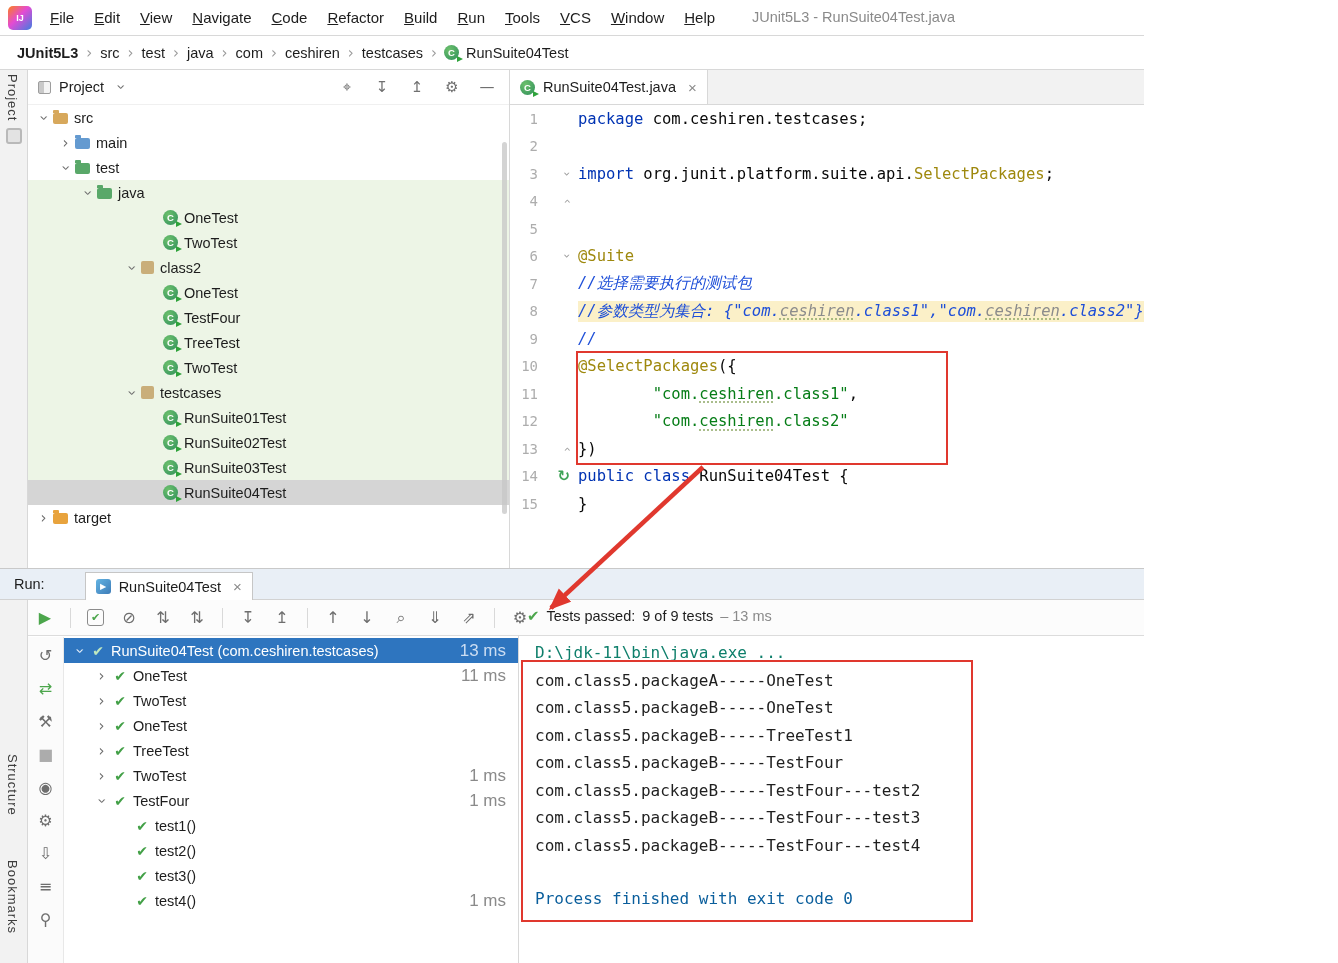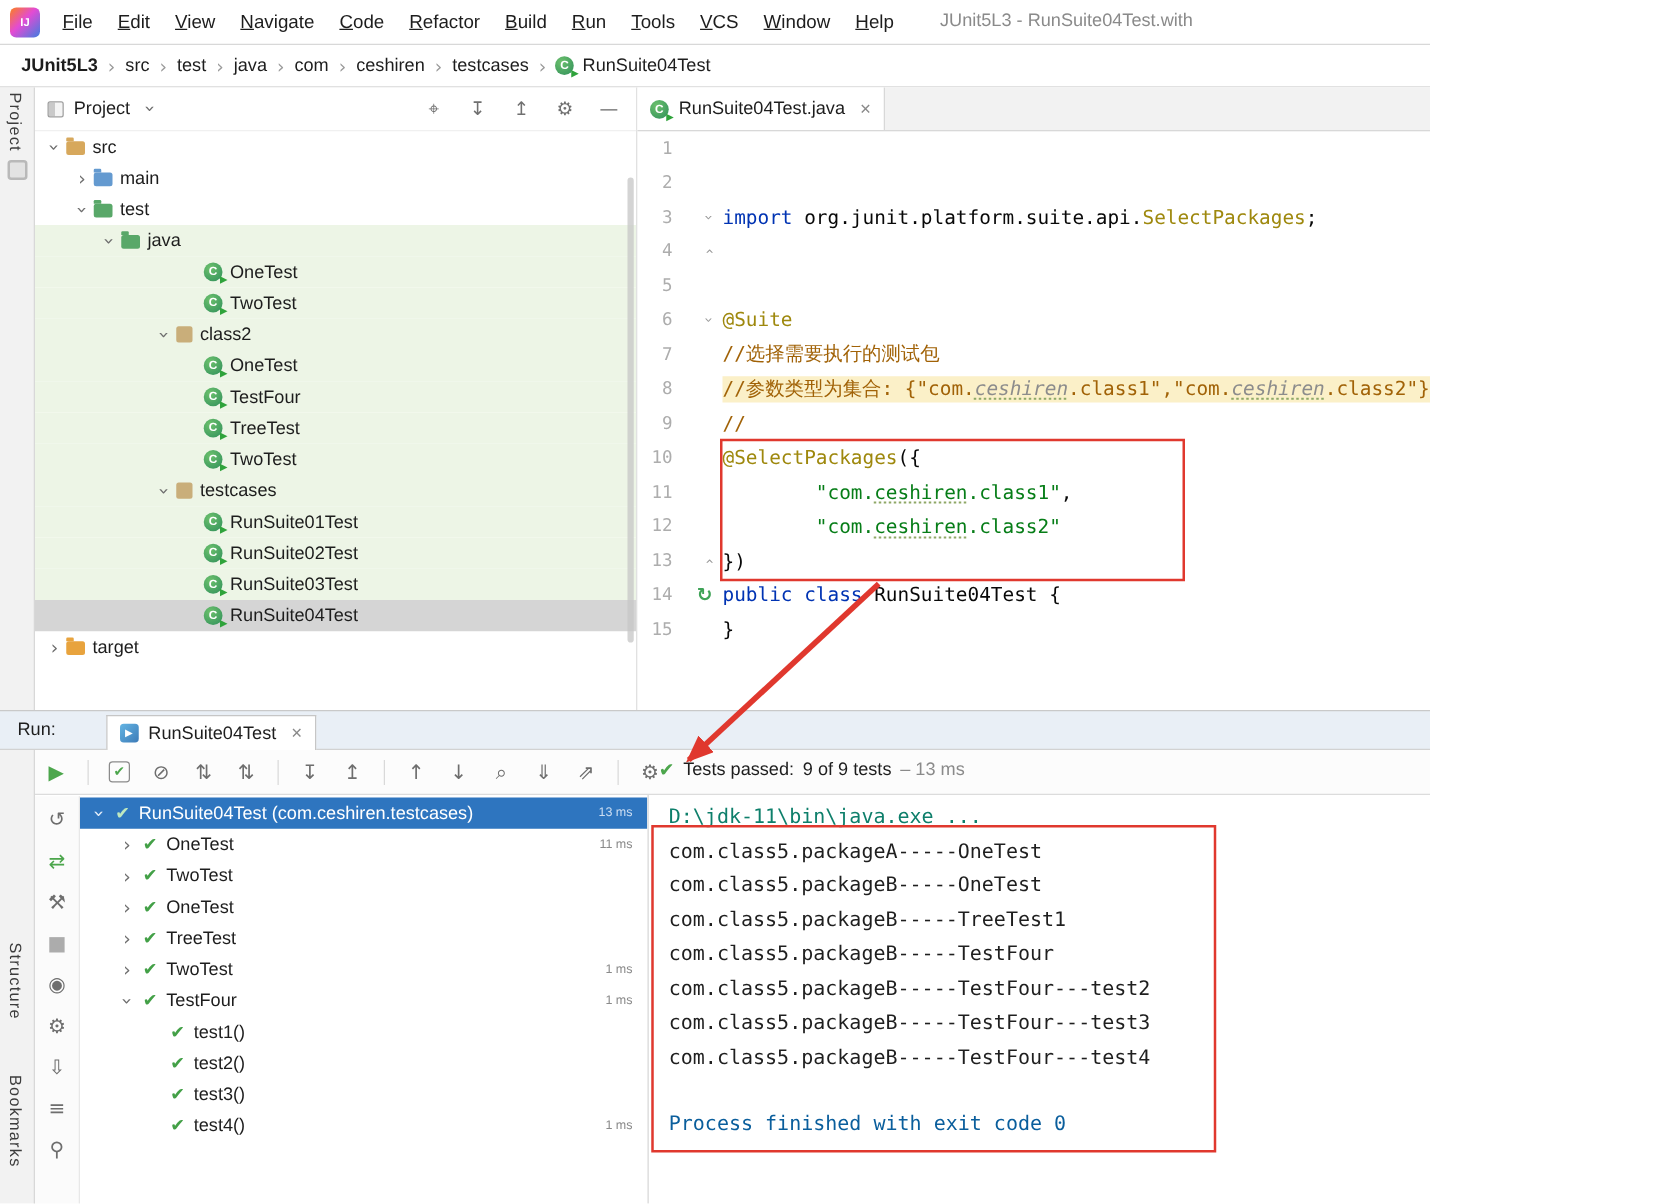--- a/index.html
+++ b/index.html
@@ -67,21 +67,21 @@
   .eline.hl .lcode{background:#fbf0c8}
   .gfold{color:#9a9a9a;font-size:12px;display:inline-block}
   .gfold.down{transform:rotate(90deg)}
   .gfold.up{transform:rotate(-90deg)}
   .grun{color:#3fa357;font-size:15px;font-weight:bold}
   .sg-k{color:#0033b3}
   .sg-p{color:#080808}
   .sg-a{color:#9e880d}
   .sg-s{color:#067d17}
   .sg-su{color:#067d17;text-decoration:underline dotted #8fa867;text-underline-offset:3px}
-  .sg-c{color:#a16207;}
+  .sg-c{color:#1d4ed8;font-style:italic}
   .sg-cu{color:#8c8c8c;font-style:italic;text-decoration:underline dotted #8fa867;text-underline-offset:3px}
 
   
   .runhdr{position:absolute;left:0;top:568px;width:1338px;height:32px;background:#e9eff6;border-top:1px solid #c9c9c9;border-bottom:1px solid #d2d2d2;display:flex;align-items:center;padding-left:14px}
   .run-label{font-size:14.5px}
   .runtab{margin-left:40px;height:28px;background:#fff;border:1px solid #c6c6c6;border-bottom:none;display:flex;align-items:center;padding:0 10px;gap:8px;position:relative;top:2px;font-size:14.5px}
   .runtab-icon{display:inline-flex;align-items:center;justify-content:center;width:15px;height:15px;border-radius:3px;background:linear-gradient(135deg,#63b4e3,#3e7cb8);color:#fff;font-size:8px;flex:none}
   .runtoolbar{position:absolute;left:28px;top:600px;width:1310px;height:36px;background:#fcfcfc;border-bottom:1px solid #dcdcdc;display:flex;align-items:center;padding-left:8px;gap:16px}
   .rt-icon{font-size:16px;color:#6e6e6e;display:inline-flex;align-items:center;justify-content:center;min-width:18px}
   .rt-box{border:1.5px solid #8b8b8b;border-radius:3px;font-size:11px;height:17px;min-width:17px}
@@ -91,42 +91,42 @@
   .sum-muted{color:#8a8a8a}
   .runleft{position:absolute;left:28px;top:637px;width:36px;height:326px;background:#fbfbfb;border-right:1px solid #e8e8e8;display:flex;flex-direction:column;align-items:center;padding-top:2px}
   .rl-icon{height:19px;margin:7px 0;font-size:16px;color:#6e6e6e;display:inline-flex;align-items:center}
   .runtree{position:absolute;left:64px;top:637px;width:454px;height:326px;background:#fff;overflow:hidden;font-size:14.5px;padding-top:1px}
   .rrow{height:25px;display:flex;align-items:center;padding-right:12px;white-space:nowrap}
   .rrow.sel{background:#2e75bf;color:#fff}
   .rrow.sel .chev{color:#e8f0fa}
   .rcheck{color:#43a047;font-size:14px;width:18px;text-align:center;flex:none}
   .rrow.sel .rcheck{color:#bfe8bf}
   .rlabel{margin-left:4px}
-  .rtime{margin-left:auto;color:#8a8a8a;font-size:10px}
+  .rtime{margin-left:auto;color:#8a8a8a;font-size:17px}
   .rrow.sel .rtime{color:#cbddf2}
   .console{position:absolute;left:518px;top:636px;width:820px;height:327px;background:#fff;border-left:1px solid #d8d8d8;font-family:"DejaVu Sans Mono","Liberation Mono",monospace;font-size:16px;padding:3px 0 0 16px;overflow:hidden}
   .c-cmd{color:#0e7f6b;line-height:27.5px;white-space:pre}
   .c-out{color:#1f1f1f;line-height:27.5px;white-space:pre}
   .c-proc{color:#0a5e9c;line-height:27.5px;margin-top:26px;white-space:pre}
 
   
   .ann-rect{position:absolute;border:2.5px solid #e0382e;z-index:40;pointer-events:none}
   .ann-svg{position:absolute;left:0;top:0;width:1338px;height:963px;pointer-events:none;z-index:50}
 
   .iconf,.chev,.grun,.gfold,.rt-icon,.rl-icon,.rcheck,.phdr-ico,.sum-check,.crumb-sep{font-family:"DejaVu Sans",sans-serif}
 </style>
 </head>
 <body>
 
 <div id="page">
 
   <div class="menubar">
     <div class="logo">IJ</div>
     <div><span class="menu-item">File</span><span class="menu-item">Edit</span><span class="menu-item">View</span><span class="menu-item">Navigate</span><span class="menu-item">Code</span><span class="menu-item">Refactor</span><span class="menu-item">Build</span><span class="menu-item">Run</span><span class="menu-item">Tools</span><span class="menu-item">VCS</span><span class="menu-item">Window</span><span class="menu-item">Help</span></div>
-    <span class="win-title">JUnit5L3 - RunSuite04Test.with</span>
+    <span class="win-title">JUnit5L3 - RunSuite04Test.java</span>
   </div>
 
   <div class="crumbbar">
       <span class="crumb crumb-root">JUnit5L3</span>
       <span class="crumb-sep">›</span>
       <span class="crumb">src</span>
       <span class="crumb-sep">›</span>
       <span class="crumb">test</span>
       <span class="crumb-sep">›</span>
       <span class="crumb">java</span>
@@ -256,20 +256,21 @@
       <div class="etab">
         <span class="i-class">C</span>
         <span>RunSuite04Test.java</span>
         <span class="etab-close">×</span>
       </div>
     </div>
     <div class="ebody">
         <div class="eline">
           <span class="lnum">1</span>
           <span class="gicons"></span>
+          <span class="lcode"><span class="sg-k">package</span><span class="sg-p"> com.ceshiren.testcases;</span></span>
         </div>
         <div class="eline">
           <span class="lnum">2</span>
           <span class="gicons"></span>
           <span class="lcode"></span>
         </div>
         <div class="eline">
           <span class="lnum">3</span>
           <span class="gicons">
             <span class="gfold down">›</span>

